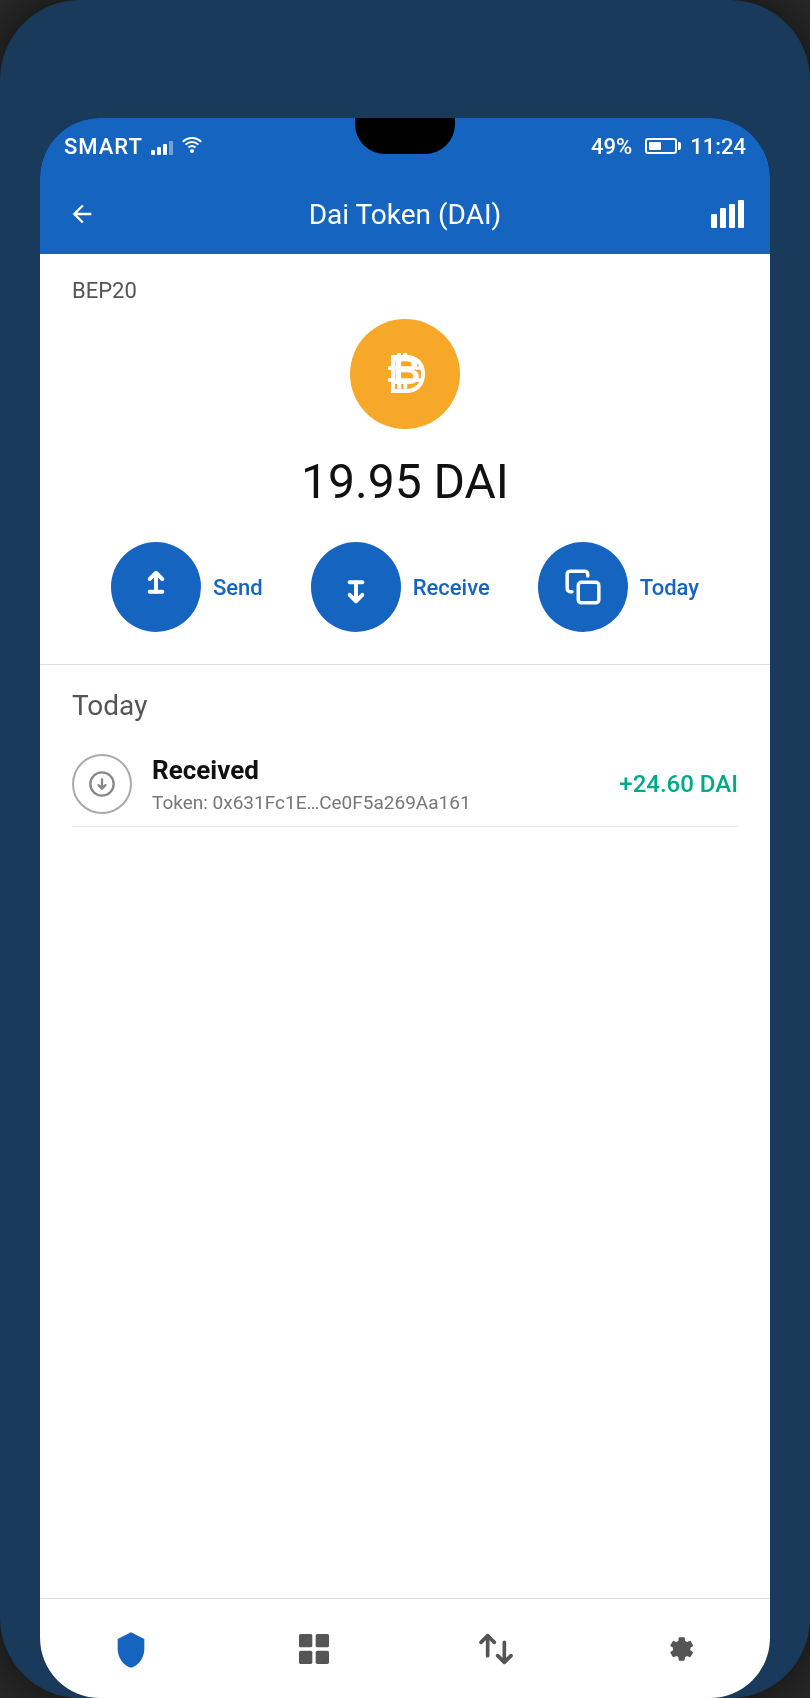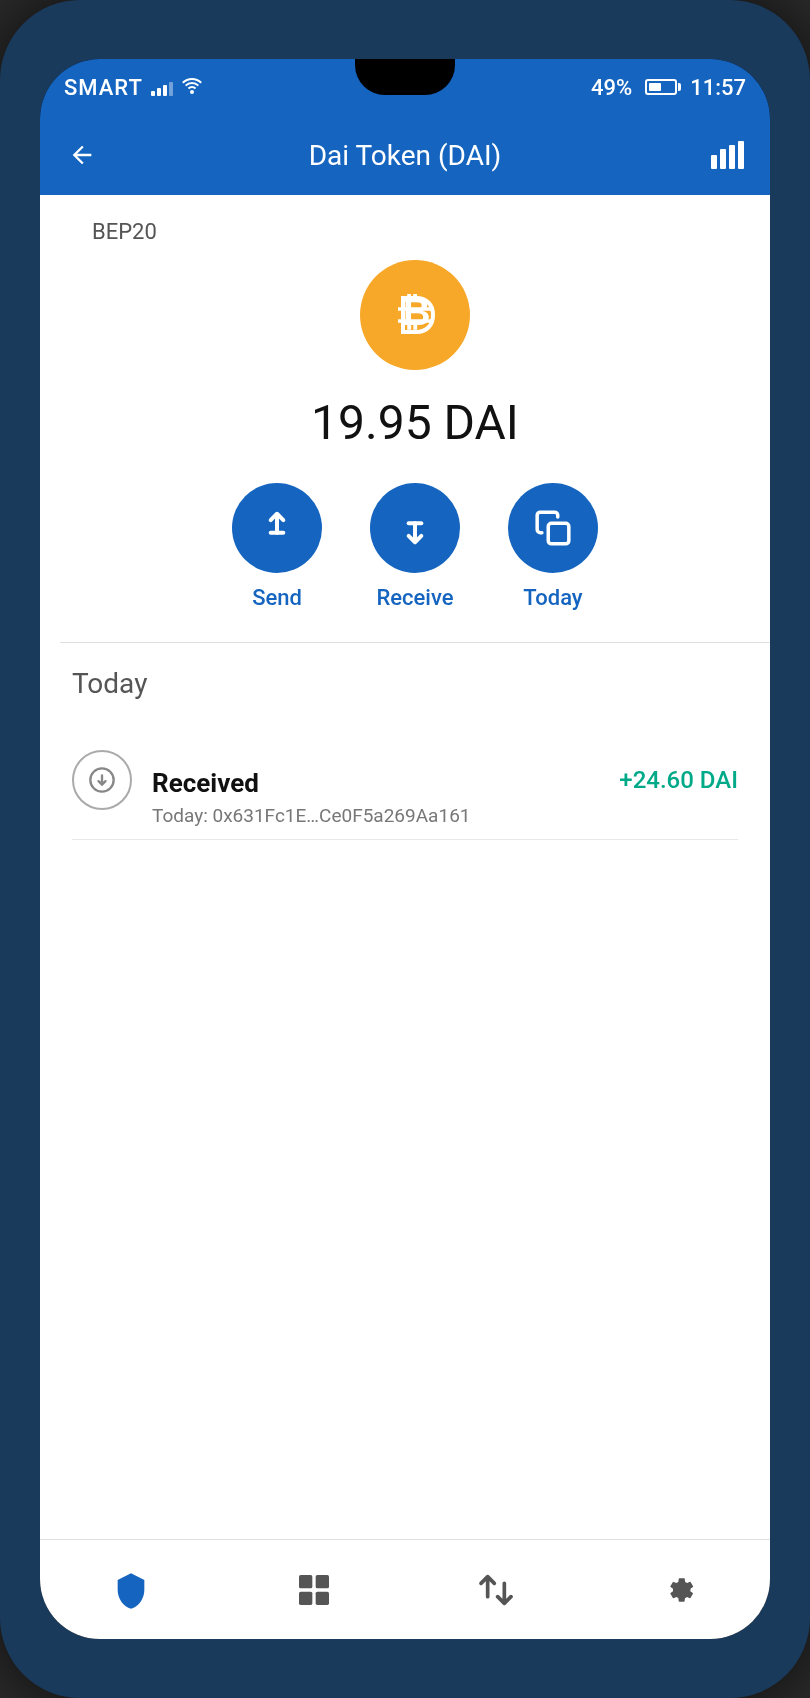--- a/index.html
+++ b/index.html
@@ -13,21 +13,21 @@
       font-family: 'Roboto', Arial, sans-serif;
     }
 
     .phone-outer {
       width: 810px;
       height: 1698px;
       background: #1a3a5c;
       border-radius: 80px;
       display: flex;
       justify-content: center;
-      align-items: center;
+      align-items: flex-end;
       position: relative;
       box-shadow: 0 0 60px rgba(0,0,0,0.7);
     }
 
     .phone-inner {
       width: 730px;
       height: 1580px;
       background: #000;
       border-radius: 60px;
       overflow: hidden;
@@ -188,21 +188,20 @@
       overflow-y: auto;
     }
 
     .token-section {
       background: white;
       padding: 24px 32px 32px;
       display: flex;
       flex-direction: column;
       align-items: center;
       border-bottom: 1px solid #e0e0e0;
-      margin-left: 20px;
     }
 
     .token-type {
       align-self: flex-start;
       font-size: 22px;
       color: #555;
       margin-bottom: 16px;
       font-weight: 400;
     }
 
@@ -235,21 +234,21 @@
     }
 
     .action-buttons {
       display: flex;
       gap: 48px;
       align-items: flex-start;
     }
 
     .action-item {
       display: flex;
-      flex-direction: column;
+      flex-direction: row;
       align-items: center;
       gap: 12px;
       cursor: pointer;
     }
 
     .action-circle {
       width: 90px;
       height: 90px;
       border-radius: 50%;
       background: #1565C0;
@@ -298,21 +297,20 @@
 
     .tx-details {
       flex: 1;
     }
 
     .tx-title {
       font-size: 26px;
       font-weight: bold;
       color: #111;
       margin-bottom: 6px;
-      margin-top: 36px;
     }
 
     .tx-from {
       font-size: 19px;
       color: #777;
     }
 
     .tx-amount {
       font-size: 24px;
       font-weight: 500;
@@ -361,21 +359,21 @@
         </span>
       </div>
       <div class="notch"></div>
       <div class="status-right">
         <span>49%</span>
         <div class="battery-container">
           <div class="battery-icon">
             <div class="battery-fill"></div>
           </div>
         </div>
-        <span>11:57</span>
+        <span>11:24</span>
       </div>
     </div>
 
     <div class="app-header">
       <div class="back-btn">
         <svg width="28" height="28" viewBox="0 0 24 24" fill="white">
           <path d="M20 11H7.83l5.59-5.59L12 4l-8 8 8 8 1.41-1.41L7.83 13H20v-2z"></path>
         </svg>
       </div>
       <span class="header-title">Dai Token (DAI)</span>
@@ -452,21 +450,21 @@
 
         <div class="transaction-item">
           <div class="tx-icon">
             <svg width="28" height="28" viewBox="0 0 24 24" fill="none" stroke="#888" stroke-width="2" stroke-linecap="round" stroke-linejoin="round">
               <circle cx="12" cy="12" r="10"></circle>
               <path d="M12 16 L12 8 M9 13 L12 16 L15 13"></path>
             </svg>
           </div>
           <div class="tx-details">
             <div class="tx-title">Received</div>
-            <div class="tx-from">Today: 0x631Fc1E…Ce0F5a269Aa161</div>
+            <div class="tx-from">Token: 0x631Fc1E…Ce0F5a269Aa161</div>
           </div>
           <div class="tx-amount">+24.60 DAI</div>
         </div>
       </div>
 
     </div>
 
     <div class="bottom-nav">
       <div class="nav-item">
         <svg width="40" height="40" viewBox="0 0 24 24" fill="#1565C0">

